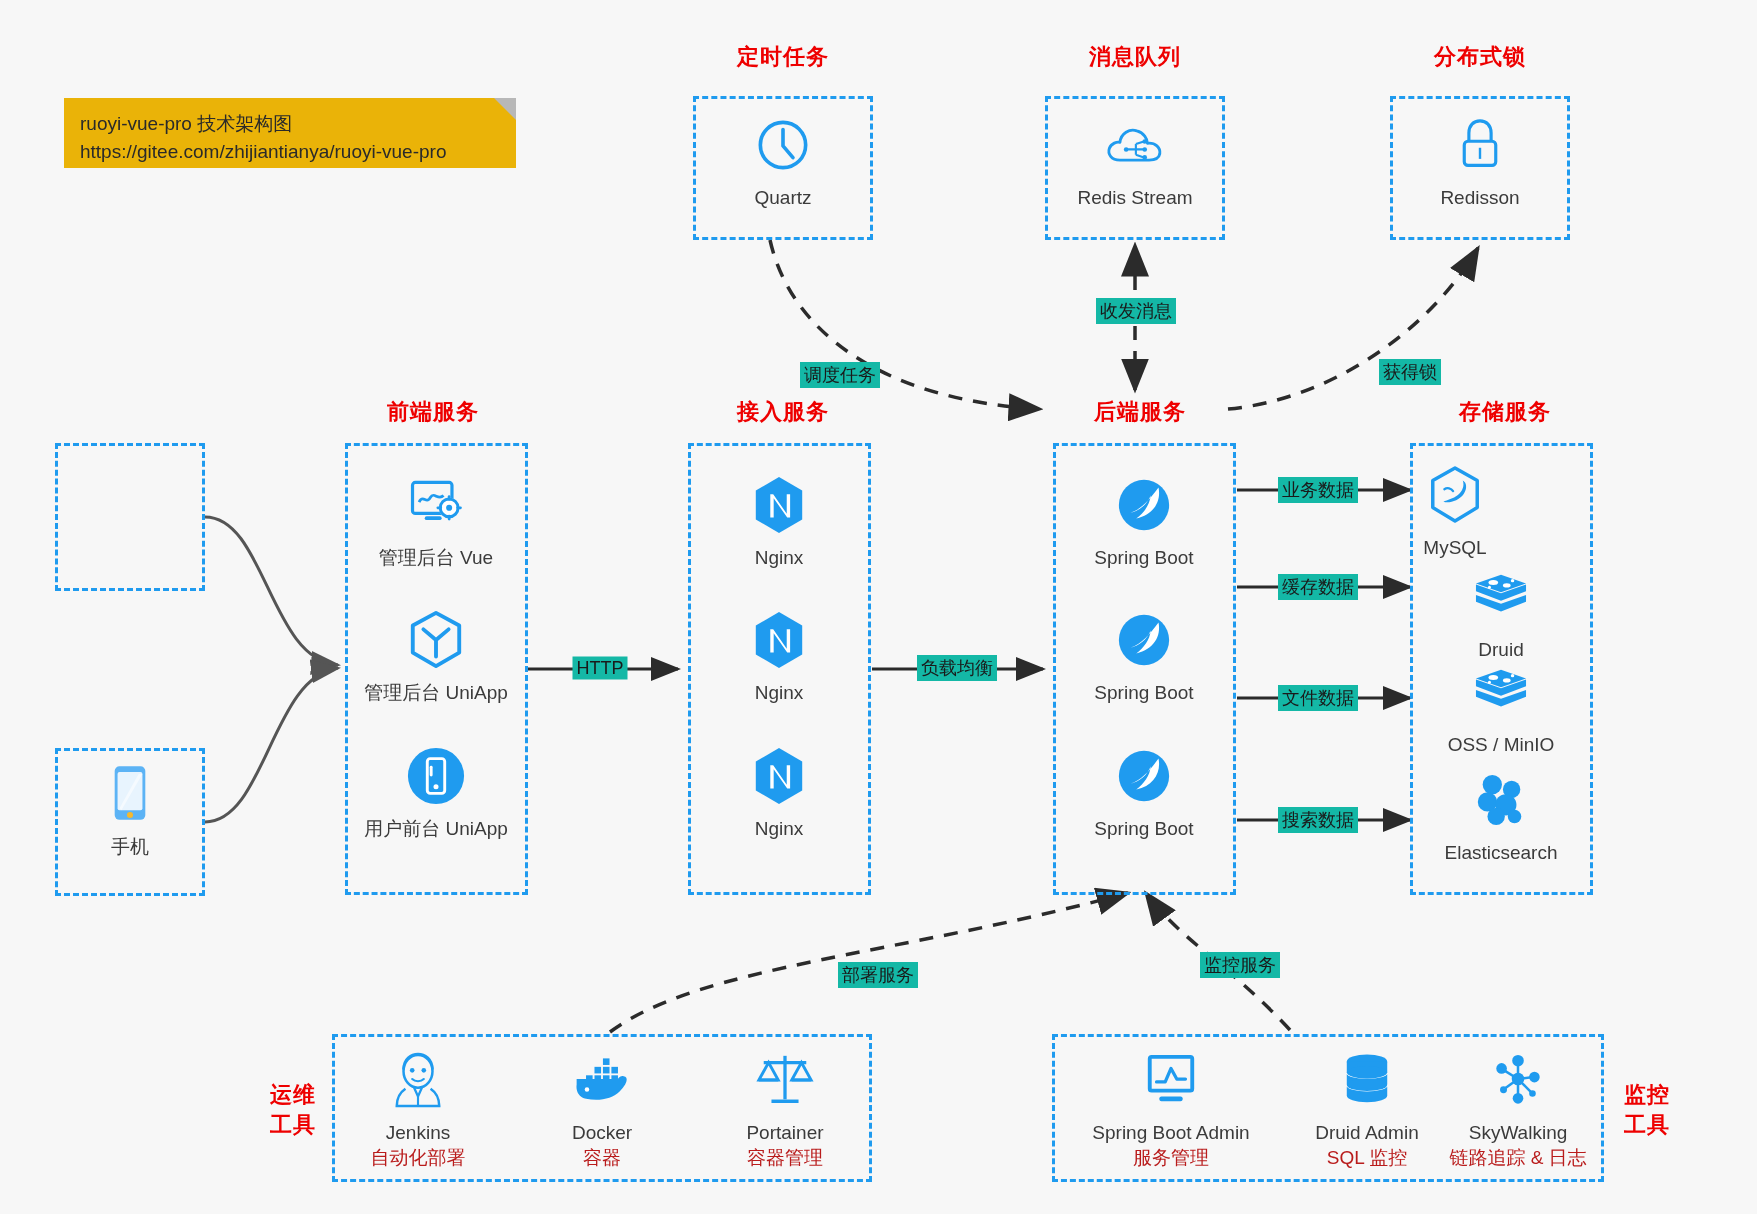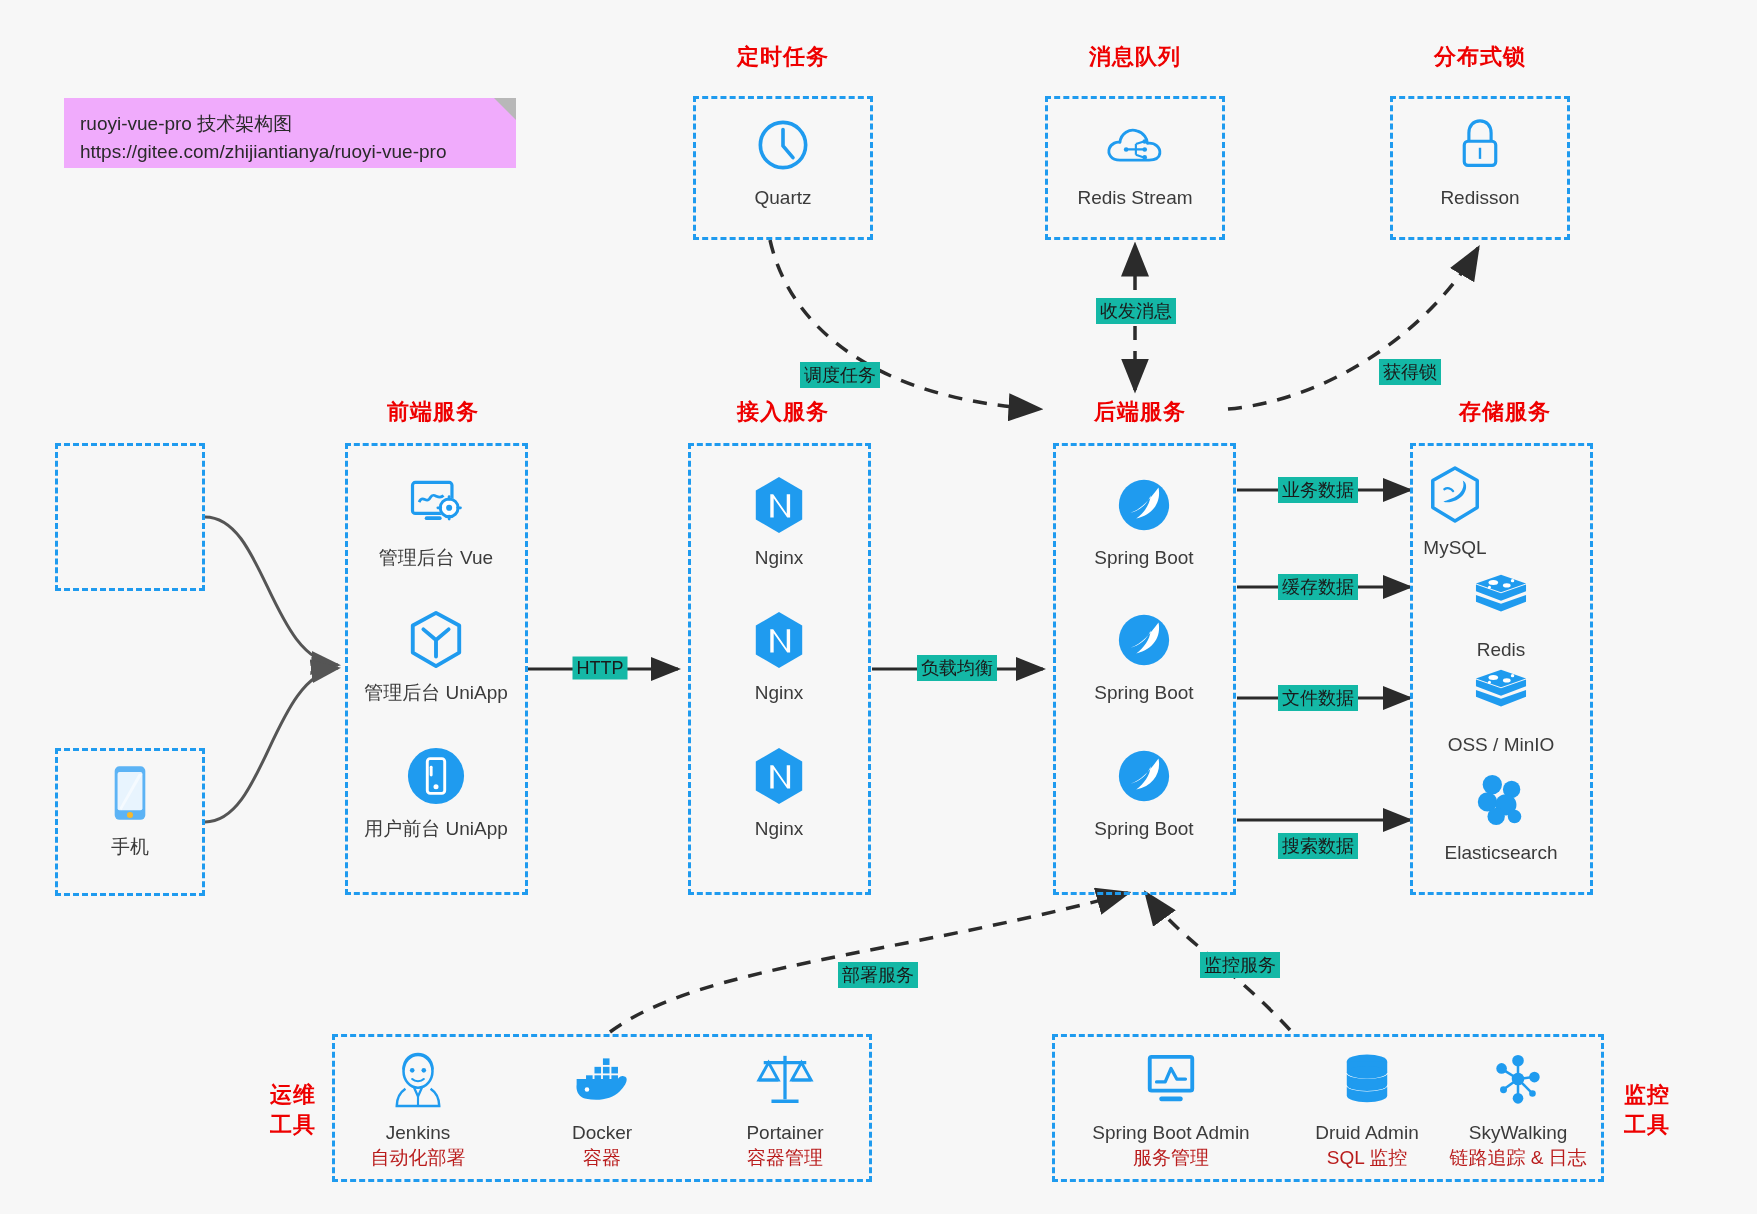--- a/index.html
+++ b/index.html
@@ -21,21 +21,21 @@
     width: 1757px;
     height: 1214px;
     pointer-events: none;
   }
 
   
   .note {
     position: absolute;
     left: 64px; top: 98px;
     width: 452px; height: 70px;
-    background: #f0abfc;
+    background: #eab308;
     box-sizing: border-box;
     padding: 12px 0 0 16px;
   }
   .note-fold {
     position: absolute;
     right: 0; top: 0;
     width: 0; height: 0;
     border-left: 22px solid transparent;
     border-top: 22px solid #b8b8b8;
   }
@@ -336,21 +336,21 @@
       <svg width="58" height="52" viewBox="0 0 60 54">
         <path d="M30 34 L4 25 L4 32 L30 42 L56 32 L56 25 Z" fill="#1f9bef"></path>
         <path d="M30 23 L4 14 L4 21 L30 31 L56 21 L56 14 Z" fill="#1f9bef"></path>
         <path d="M30 4 L4 13 L30 22 L56 13 Z" fill="#1f9bef"></path>
         <ellipse cx="22" cy="12" rx="5" ry="2.6" fill="#ffffff"></ellipse>
         <ellipse cx="36" cy="15" rx="4" ry="2.2" fill="#ffffff"></ellipse>
         <circle cx="42" cy="10" r="1.8" fill="#ffffff"></circle>
         <circle cx="18" cy="17" r="1.6" fill="#ffffff"></circle>
       </svg>
     </div>
-    <div class="lbl">Redis</div>
+    <div class="lbl">Druid</div>
   </div>
 
   <div class="node" style="left:1426px; top:660px;">
     <div class="icon">
       <svg width="58" height="52" viewBox="0 0 60 54">
         <path d="M30 34 L4 25 L4 32 L30 42 L56 32 L56 25 Z" fill="#1f9bef"></path>
         <path d="M30 23 L4 14 L4 21 L30 31 L56 21 L56 14 Z" fill="#1f9bef"></path>
         <path d="M30 4 L4 13 L30 22 L56 13 Z" fill="#1f9bef"></path>
         <ellipse cx="22" cy="12" rx="5" ry="2.6" fill="#ffffff"></ellipse>
         <ellipse cx="36" cy="15" rx="4" ry="2.2" fill="#ffffff"></ellipse>
@@ -495,17 +495,17 @@
   </div>
 
   <div class="edge-label" style="left:840px; top:375px;font-family:Liberation Mono, monospace;">调度任务</div>
   <div class="edge-label" style="left:1136px; top:311px;">收发消息</div>
   <div class="edge-label" style="left:1410px; top:372px;">获得锁</div>
   <div class="edge-label" style="left:600px; top:668px;">HTTP</div>
   <div class="edge-label" style="left:957px; top:668px;">负载均衡</div>
   <div class="edge-label" style="left:1318px; top:490px;">业务数据</div>
   <div class="edge-label" style="left:1318px; top:587px;">缓存数据</div>
   <div class="edge-label" style="left:1318px; top:698px;">文件数据</div>
-  <div class="edge-label" style="left:1318px; top:820px;margin-top:26px;">搜索数据</div>
+  <div class="edge-label" style="left:1318px; top:820px;">搜索数据</div>
   <div class="edge-label" style="left:878px; top:975px;">部署服务</div>
   <div class="edge-label" style="left:1240px; top:965px;">监控服务</div>
 
 </div>
 
 </body></html>

